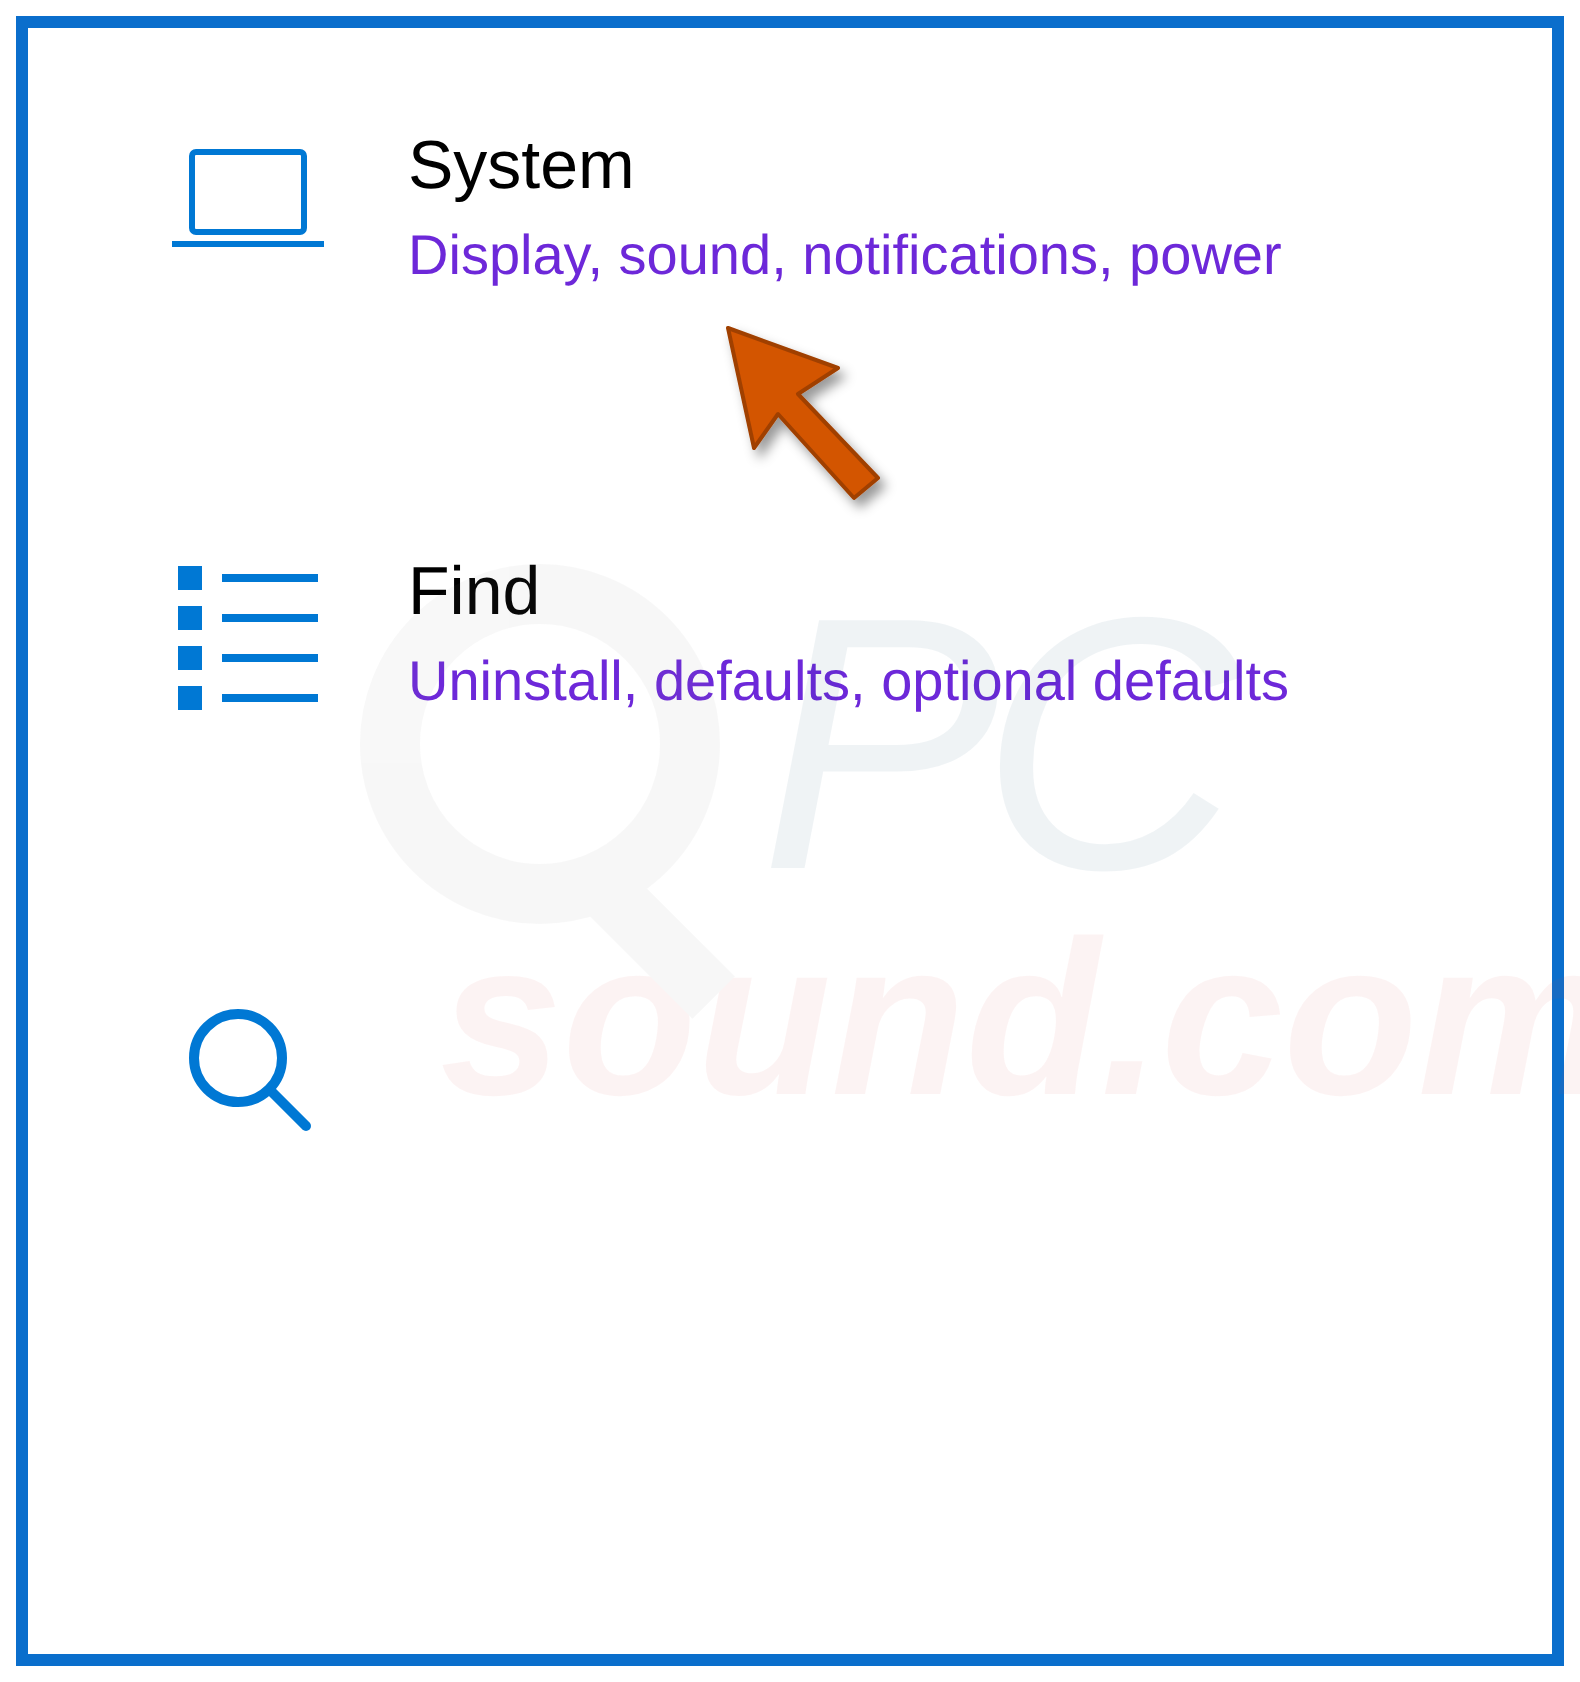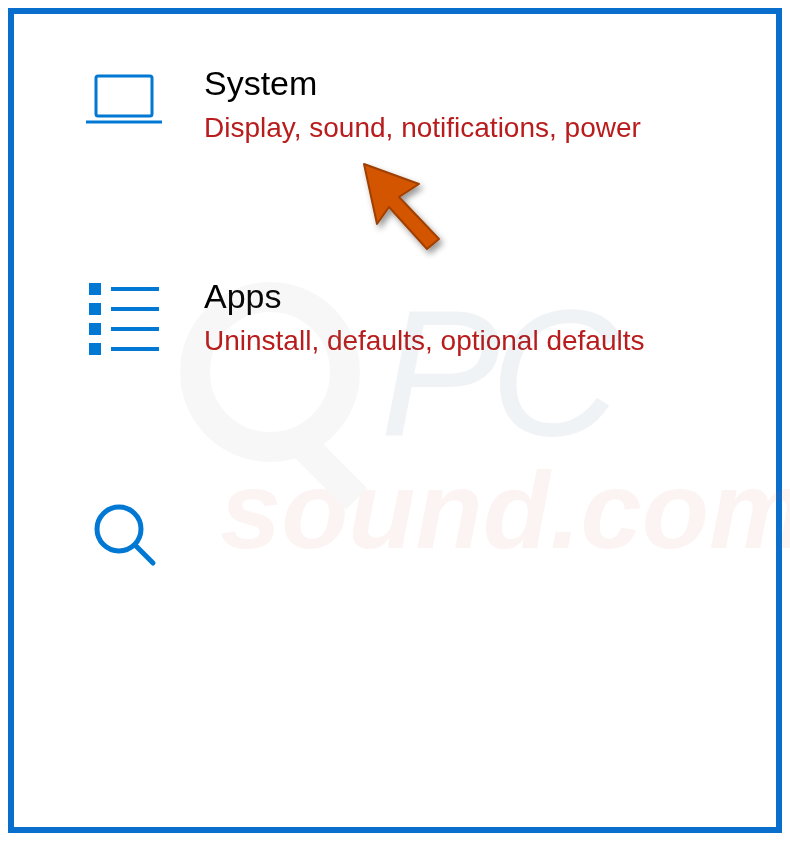--- a/index.html
+++ b/index.html
@@ -47,21 +47,21 @@
     }
     .item-title {
       font-size: 34px;
       font-weight: 400;
       color: #000;
       margin-bottom: 6px;
     }
     .item-desc {
       font-size: 28px;
       font-weight: 400;
-      color: #b91c1c;
+      color: #6d28d9;
       line-height: 1.35;
     }
     .icon-laptop {
       stroke: #0078d4;
       fill: none;
       stroke-width: 3;
     }
     .icon-list-row {
       display: flex;
       align-items: center;
@@ -186,21 +186,21 @@
             <div class="icon-list-square"></div>
             <div class="icon-list-line"></div>
           </div>
         <div class="icon-list-row">
             <div class="icon-list-square"></div>
             <div class="icon-list-line"></div>
           </div>
       </div>
     </div>
     <div class="text-container">
-      <div class="item-title">Apps</div>
+      <div class="item-title">Find</div>
       <div class="item-desc">Uninstall, defaults, optional defaults</div>
     </div>
   </div>
 
   <div class="settings-item">
     <div class="icon-container">
       <svg width="70" height="70" viewBox="0 0 70 70">
         <circle class="icon-search" cx="30" cy="30" r="22"></circle>
         <line class="icon-search" x1="47" y1="47" x2="64" y2="64"></line>
       </svg>

